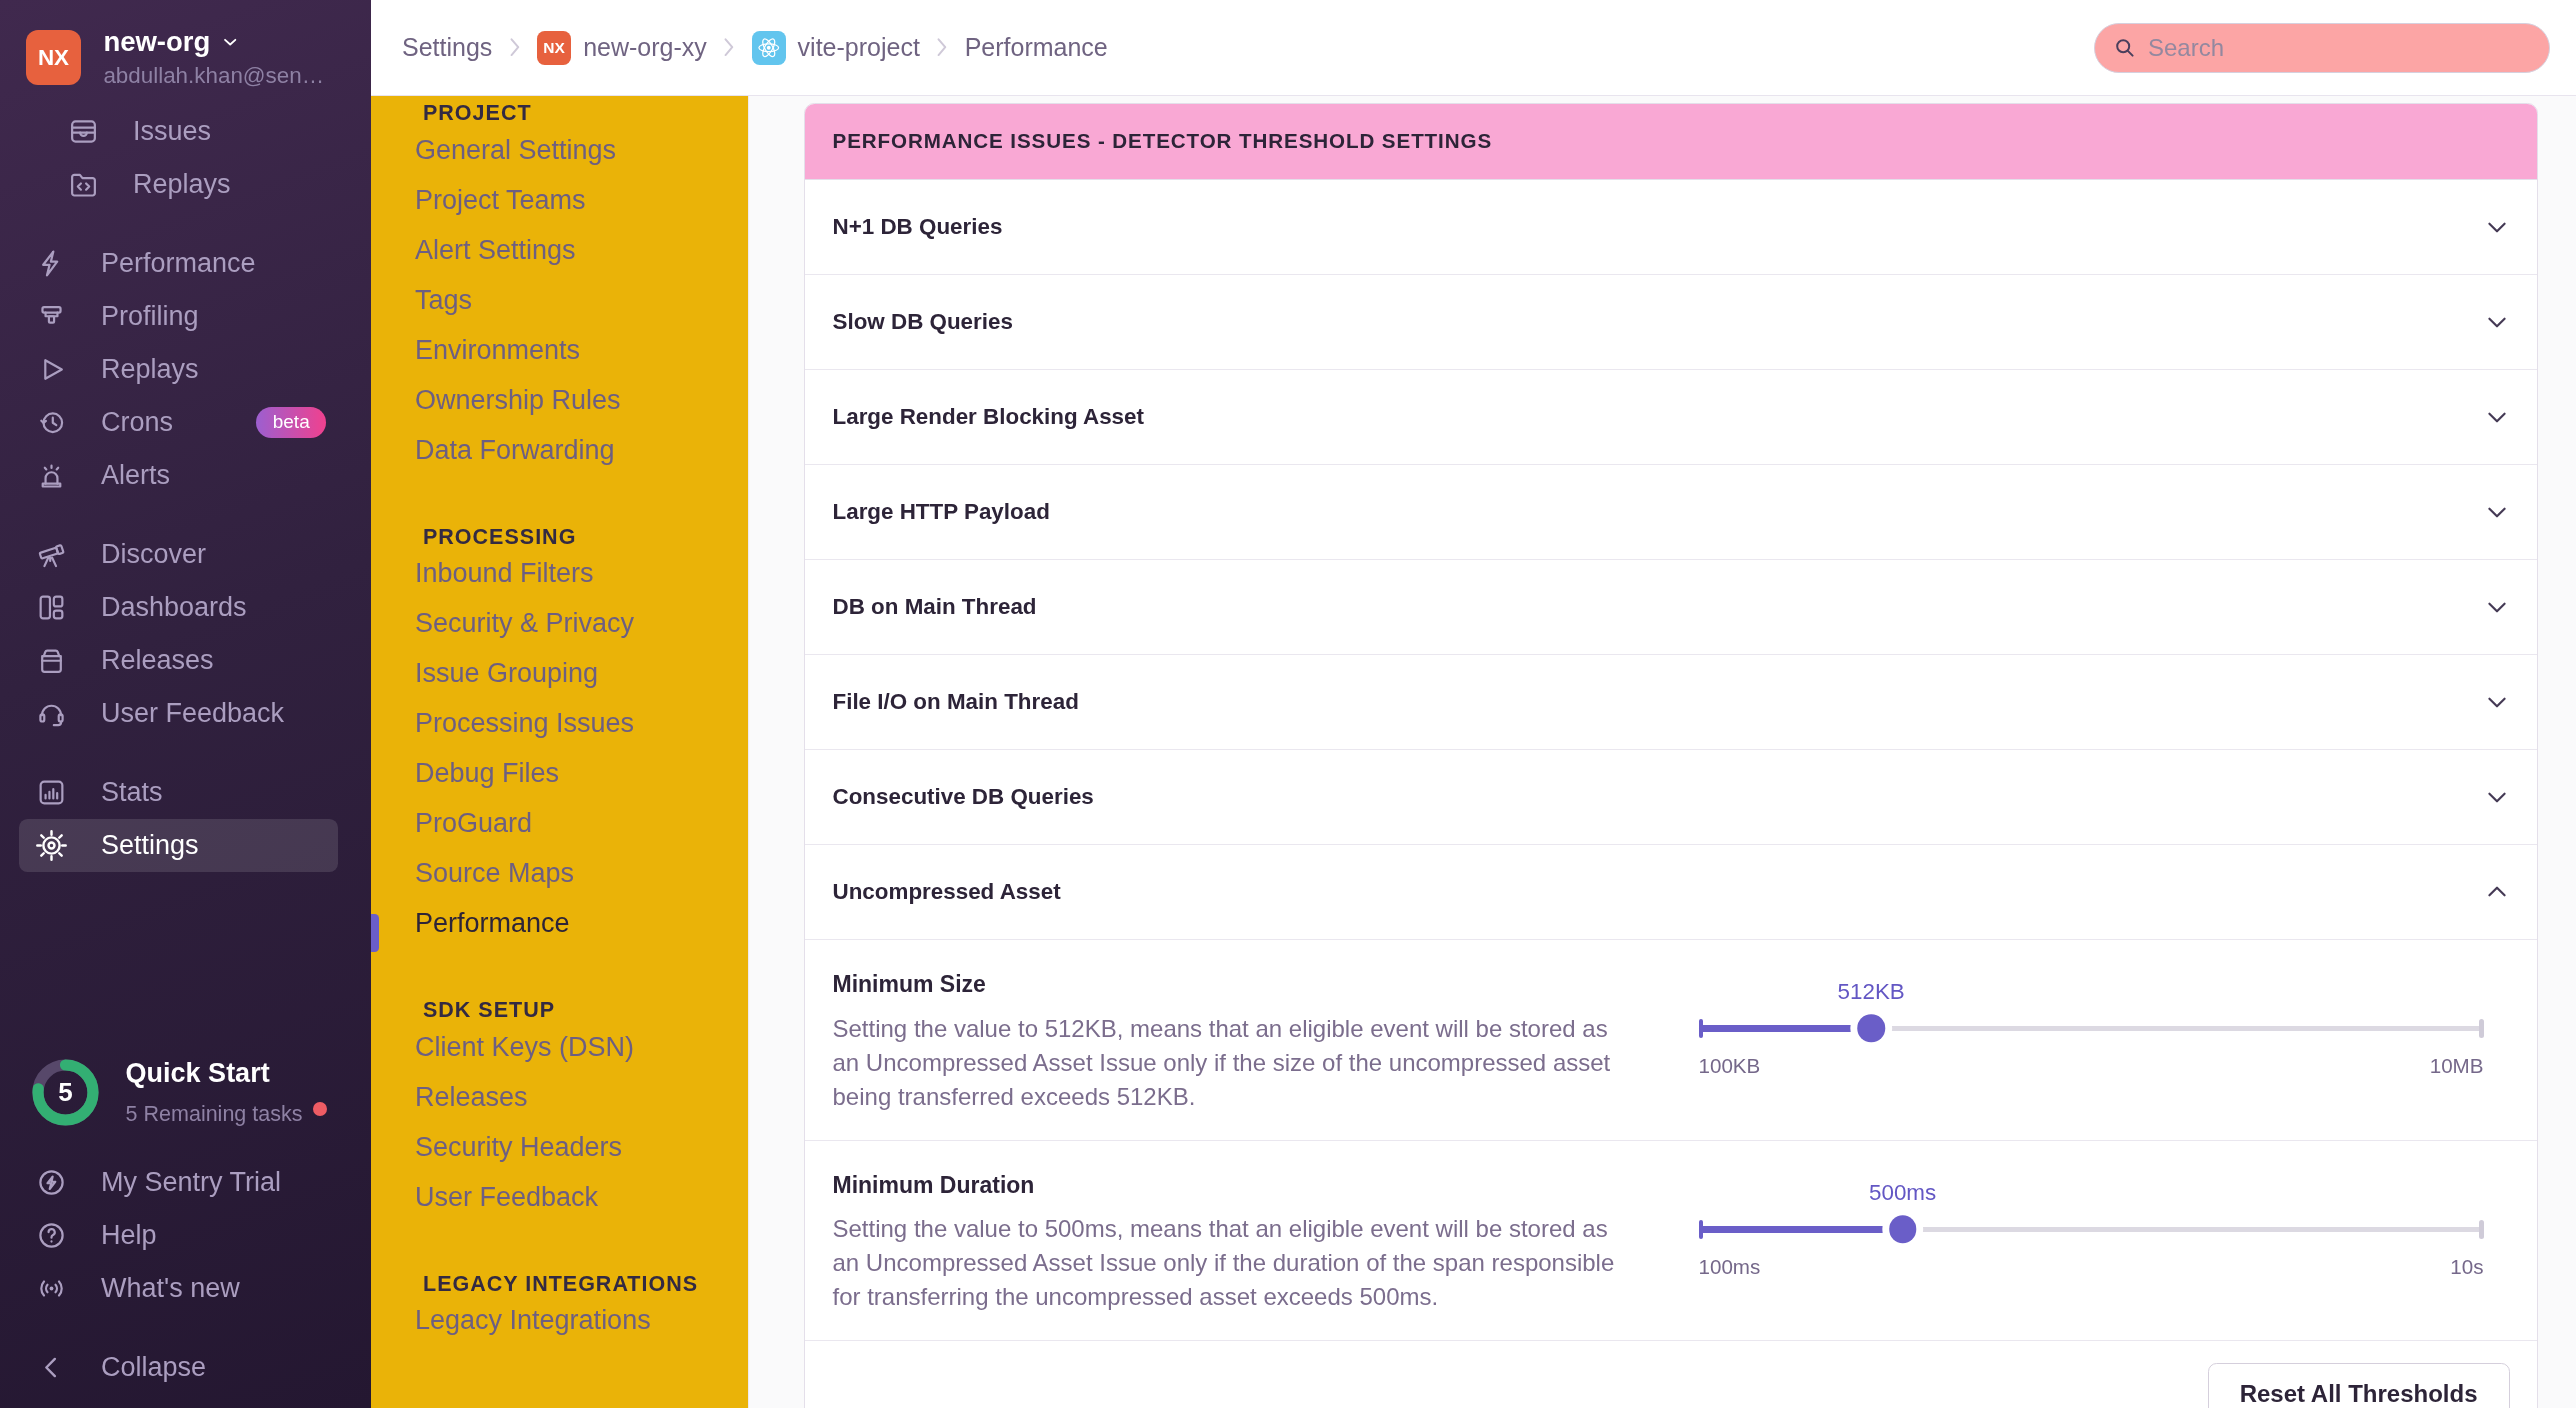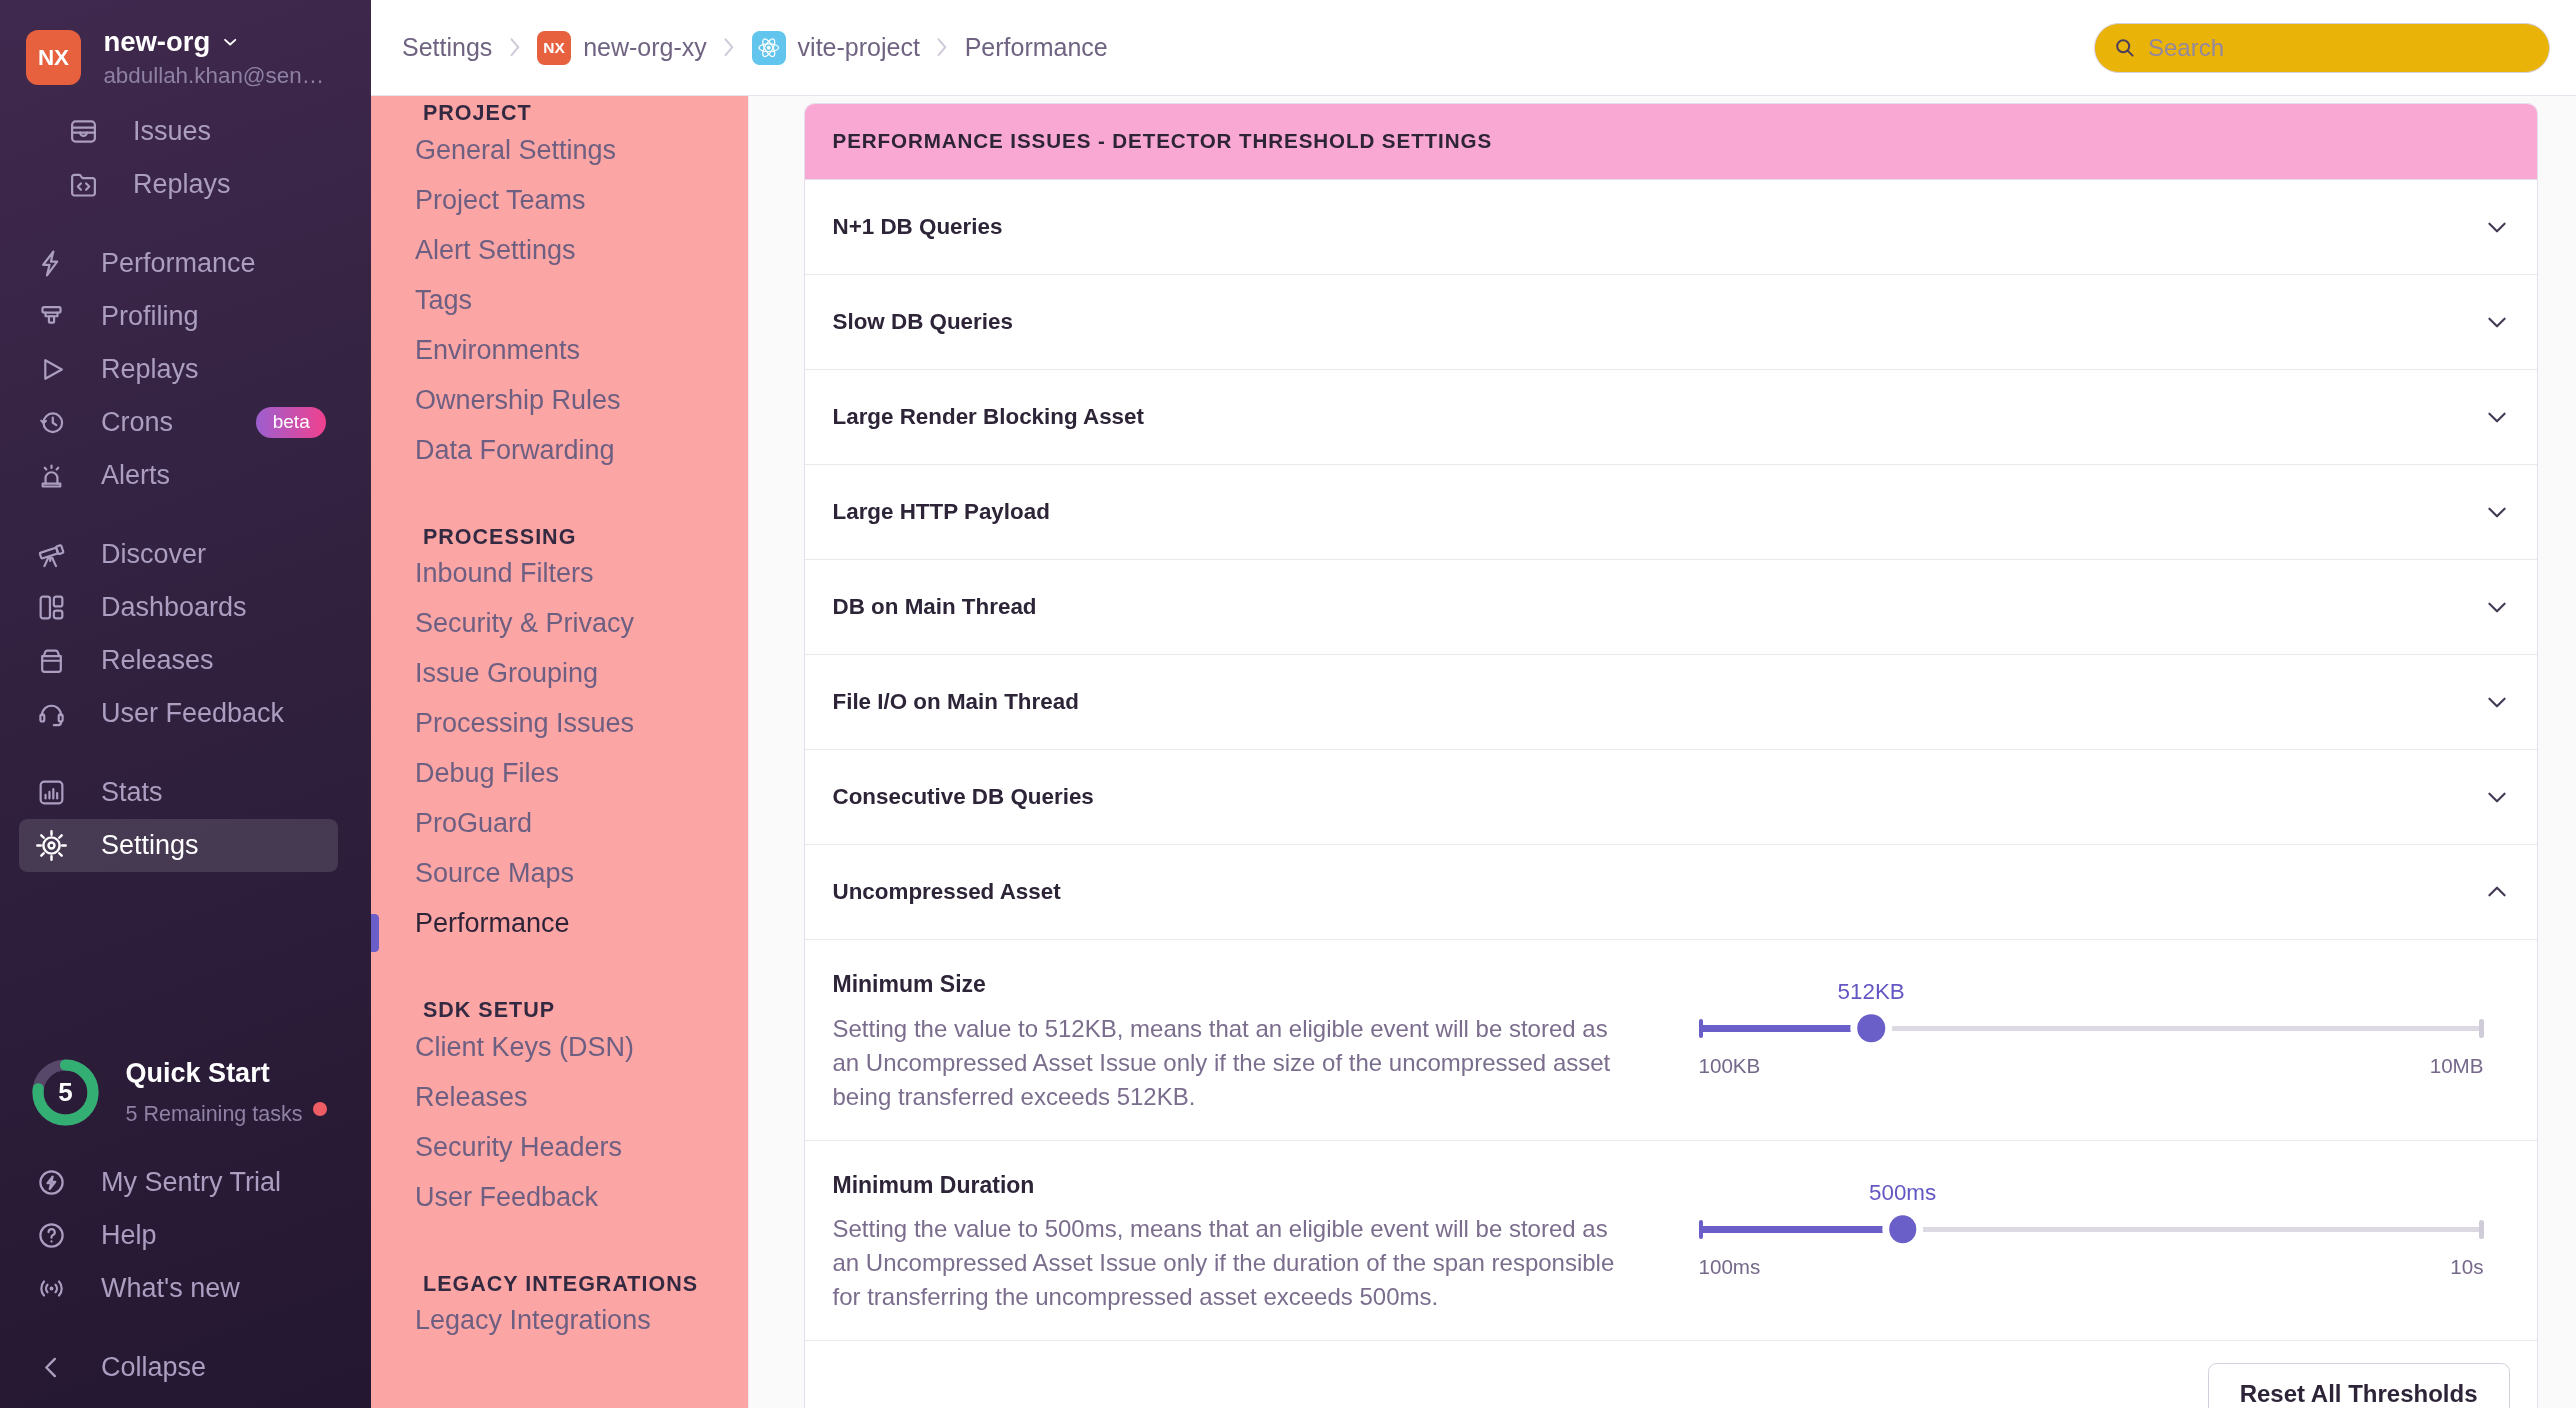--- a/index.html
+++ b/index.html
@@ -42,27 +42,27 @@
     border-bottom:1.7px solid #e8e4ee; display:flex; align-items:center; padding:0 26px 0 31px; }
   .crumbs { display:flex; align-items:center; font-size:25px; color:#6f6381; }
   .crumb { display:flex; align-items:center; gap:12px; cursor:pointer; }
   .crumb-chip { width:34px; height:34px; border-radius:7.7px; display:flex; align-items:center;
     justify-content:center; color:#fff; font-size:15.5px; font-weight:bold; flex:none; }
   .chip-nx { background:#e7613e; }
   .chip-react { background:#62c5ee; }
   .crumb-sep { margin:0 15.5px; color:#cfc9d8; display:flex; }
   .search { margin-left:auto; position:relative; width:456px; height:50px; }
   .search input { width:100%; height:100%; border:1.7px solid #d6d0de; border-radius:26px;
-    padding:0 20.6px 0 53px; font-size:24px; color:#2d2438; outline:none; background:#eab308;
+    padding:0 20.6px 0 53px; font-size:24px; color:#2d2438; outline:none; background:#fca5a5;
     font-family:"Liberation Sans", sans-serif; }
   .search input::placeholder { color:#94889f; }
   .search .mag { position:absolute; left:19px; top:13px; width:24px; height:24px; color:#4a3f5c; }
 
   
-  .settings-nav { position:absolute; left:371px; top:96px; bottom:0; width:378px; background:#fca5a5;
+  .settings-nav { position:absolute; left:371px; top:96px; bottom:0; width:378px; background:#eab308;
     border-right:1.7px solid #edeaf1; padding-top:3.4px; overflow:hidden; }
   .sec-heading { font-size:21.5px; font-weight:bold; color:#332a42; letter-spacing:1px;
     margin:40px 0 8.6px 52px; }
   .settings-nav .sec:first-child .sec-heading { margin-top:1.7px; }
   .snav-item { position:relative; height:50px; display:flex; align-items:flex-start;
     padding-left:44px; font-size:27px; color:#6d5f82; cursor:pointer; }
   .snav-item.active { color:#2d2438; }
   .active-bar { position:absolute; left:0; top:6px; bottom:6px; width:7.7px; background:#6a5ec8;
     border-radius:0 4.3px 4.3px 0; }
 

